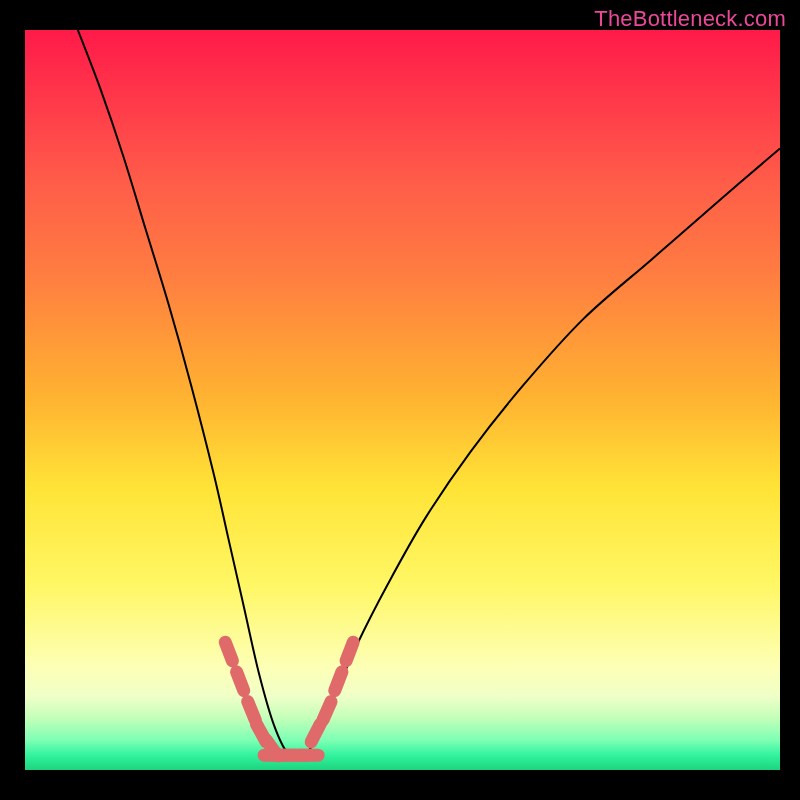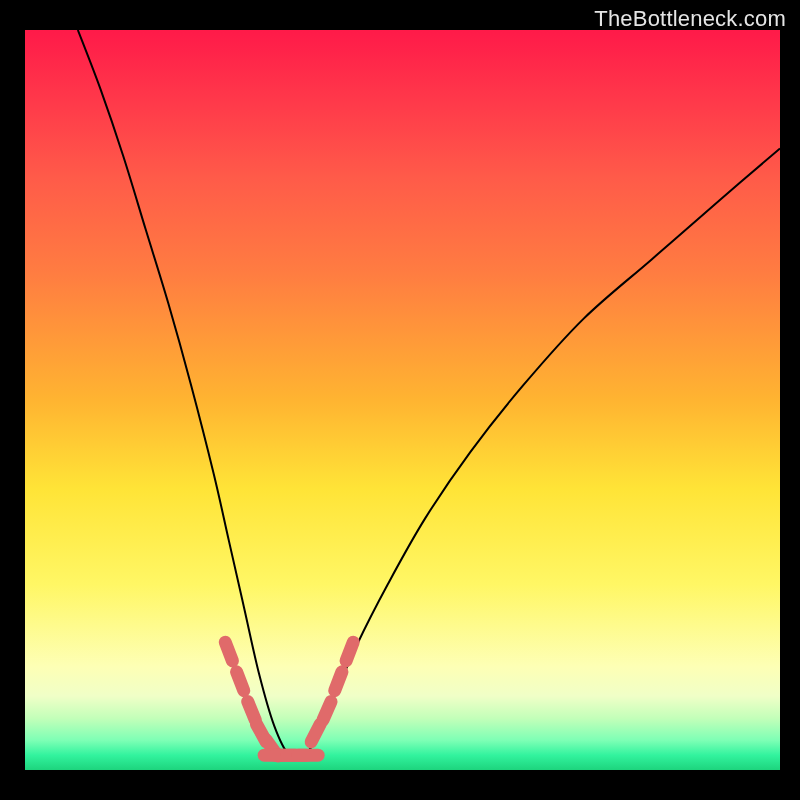--- a/index.html
+++ b/index.html
@@ -20,21 +20,21 @@
       #f0ffc7 90%,
       #c3ffb9 93%,
       #7dffb5 96%,
       #32f39e 98%,
       #1dd47d 100%
     );
   }
   .watermark {
     position: absolute;
     top: 6px; right: 14px;
-    color: #e5e5e5;
+    color: #ec4899;
     font-size: 22px;
     font-weight: 400;
     letter-spacing: 0.2px;
   }
   svg { position:absolute; left:0; top:0; }
 </style>
 </head>
 <body>
 
 <div class="frame">

